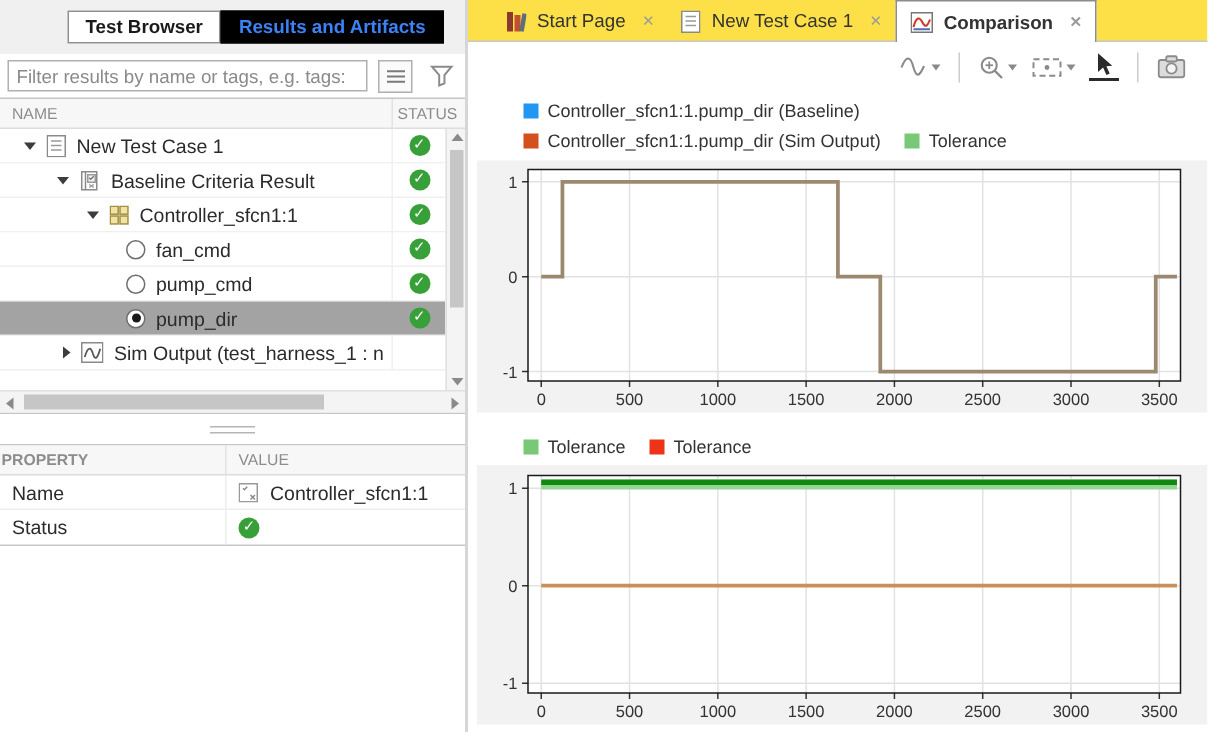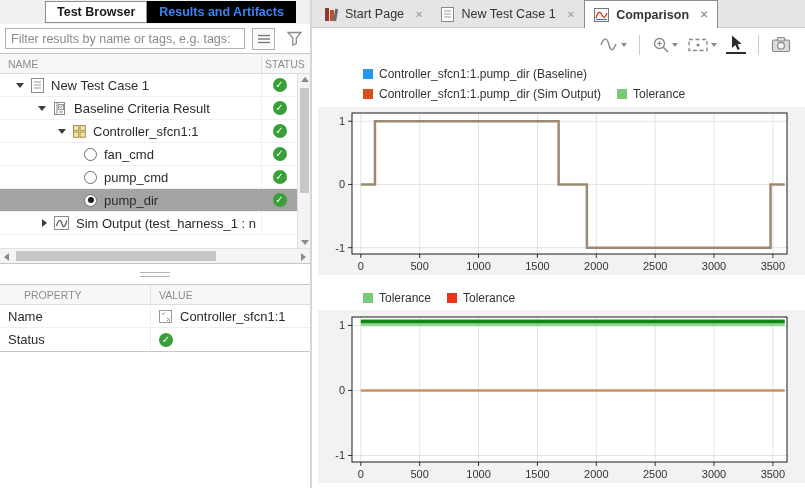--- a/index.html
+++ b/index.html
@@ -2,21 +2,21 @@
 <html><head>
 <meta charset="utf-8">
 <style>
   * { box-sizing: border-box; margin: 0; padding: 0; }
   html,body { width:805px; height:488px; overflow:hidden; background:#fff;
     font-family:"Liberation Sans", sans-serif; }
   .app { display:flex; width:805px; height:488px; }
 
   
   .left-panel { width:312px; height:100%; border-right:2px solid #d6d6d6; background:#fff; display:flex; flex-direction:column; }
-  .lp-tabs { height:24px; background:#f0f0f0; display:flex; align-items:center; padding-left:45px; flex:none; }
+  .lp-tabs { height:36px; background:#f0f0f0; display:flex; align-items:center; padding-left:45px; flex:none; }
   .lp-tab { height:22px; line-height:20px; padding:0 11px; font-size:12.5px; font-weight:bold; color:#1a1a1a;
     background:#fff; border:1px solid #8f8f8f; cursor:pointer; white-space:nowrap; }
   .lp-tab.active { background:#000; color:#3b82f6; border-color:#000; }
   .filter-row { height:29px; display:flex; align-items:center; padding:0 5px; gap:7px; flex:none; }
   .filter-input { width:252px; height:21px; border:1px solid #b0b0b0; padding:0 5px; font-size:12.5px; color:#444;
     font-family:"Liberation Sans", sans-serif; }
   .filter-input::placeholder { color:#8a8a8a; }
   .list-btn { width:24px; height:22px; border:1px solid #b0b0b0; background:#fafafa; display:flex; align-items:center; justify-content:center; cursor:pointer; }
   .funnel-btn { width:22px; height:22px; display:flex; align-items:center; justify-content:center; cursor:pointer; margin-left:2px; }
 
@@ -48,45 +48,45 @@
   .hthumb { position:absolute; left:16px; top:2px; height:10px; width:200px; background:#c6c6c6; }
   .arr-l { position:absolute; left:4px; top:4px; width:0; height:0; border-top:4px solid transparent; border-bottom:4px solid transparent; border-right:5px solid #8a8a8a; }
   .arr-rt { position:absolute; right:4px; top:4px; width:0; height:0; border-top:4px solid transparent; border-bottom:4px solid transparent; border-left:5px solid #8a8a8a; }
 
   .splitter { height:20px; display:flex; align-items:center; justify-content:center; flex:none; cursor:row-resize; }
   .splitter span { width:30px; height:5px; border-top:1px solid #b5b5b5; border-bottom:1px solid #b5b5b5; }
 
   
   .prop-box { border-top:1px solid #c6c6c6; border-bottom:1px solid #c6c6c6; flex:none; }
   .prop-header { height:20px; background:#f7f7f7; border-bottom:1px solid #ddd; display:flex; font-size:10.5px; color:#8c8c8c; align-items:center; }
-  .ph-prop { width:150px; padding-left:24px; }
+  .ph-prop { width:150px; padding-left:1px;font-weight:bold; }
   .ph-val { flex:1; padding-left:8px; border-left:1px solid #e2e2e2; height:100%; display:flex; align-items:center; }
   .prow { height:23px; display:flex; align-items:center; border-bottom:1px solid #eee; font-size:13px; color:#2b2b2b; }
   .prow:last-child { border-bottom:none; }
   .pr-name { width:150px; padding-left:8px; }
   .pr-val { flex:1; padding-left:8px; border-left:1px solid #eee; height:100%; display:flex; align-items:center; gap:8px; }
 
   
   .right-panel { flex:1; display:flex; flex-direction:column; background:#fff; min-width:0; }
-  .doc-tabs { height:28px; background:#e5e5e5; border-bottom:1px solid #c8c8c8; display:flex; align-items:flex-end; padding-left:3px; flex:none; }
+  .doc-tabs { height:28px; background:#fde047; border-bottom:1px solid #c8c8c8; display:flex; align-items:flex-end; padding-left:16px; flex:none; }
   .dtab { height:26px; display:flex; align-items:center; gap:7px; padding:0 9px; font-size:12.5px; color:#333; cursor:pointer; white-space:nowrap; }
   .dtab.active { background:#fff; border:1px solid #8c8c8c; border-bottom:none; height:28px; margin-bottom:-1px; font-weight:bold; }
   .x-icon { color:#9a9a9a; font-size:10px; margin-left:4px; cursor:pointer; }
   .x-icon::after { content:"✕"; }
 
   .chart-toolbar { height:33px; display:flex; justify-content:flex-end; align-items:center; gap:9px; padding-right:14px; flex:none; }
   .tb-caret { width:0; height:0; border-left:3.5px solid transparent; border-right:3.5px solid transparent; border-top:4px solid #8a8a8a; margin-left:2px; }
   .tb-sep { width:1px; height:20px; background:#ccc; margin:0 3px; }
   .tb-btn { display:flex; align-items:center; cursor:pointer; }
   .tb-btn.active { flex-direction:column; }
   .tb-underline { width:20px; height:2px; background:#2b2b2b; margin-top:1px; }
 
   .chart-area { flex:1; padding-top:3px; }
   .legend { margin-left:37px; }
-  .legend-row { display:flex; align-items:center; gap:16px; height:20px;margin-left:14px; }
+  .legend-row { display:flex; align-items:center; gap:16px; height:20px; }
   .legend-item { display:flex; align-items:center; gap:6px; font-size:12px; color:#333; }
   .sw { width:10px; height:10px; display:inline-block; }
   .chart-svg { display:block; margin-left:6px; background:#f2f2f2; }
   #chart-0 { margin-top:3px; }
   #legend-1 { margin-top:13px; margin-bottom:2px; }
   .tick { font-family:"Liberation Sans", sans-serif; font-size:11px; fill:#333; }
 </style>
 </head>
 <body>
 

